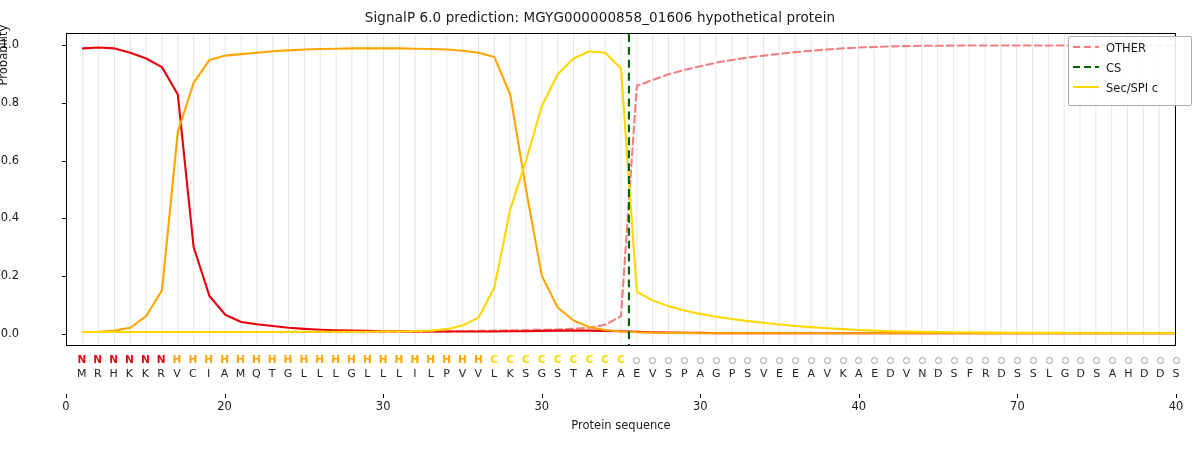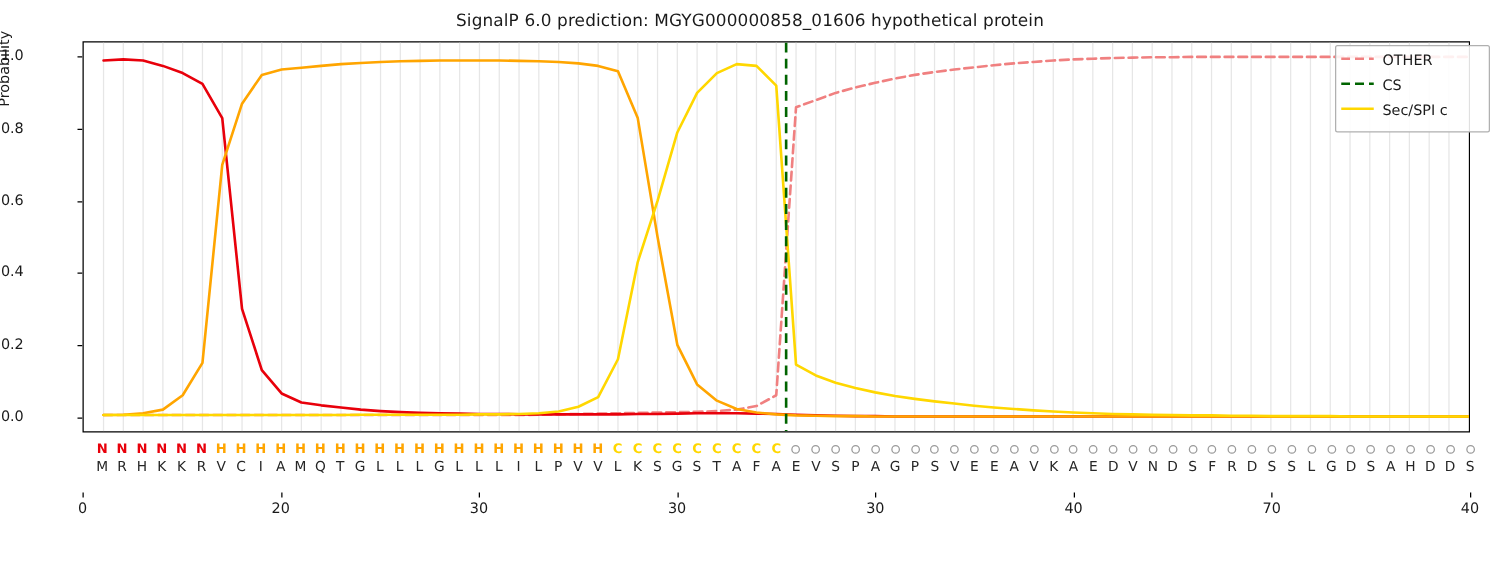--- a/index.html
+++ b/index.html
@@ -64,20 +64,21 @@
   .lg-label{font-size:11.5px;color:#1a1a1a;white-space:nowrap;}
 </style>
 </head>
 <body>
 
 <div id="root">
 
   <div id="chart-title">SignalP 6.0 prediction: MGYG000000858_01606 hypothetical protein</div>
 
   <div id="y-axis-label">Probability</div>
+  <div id="x-axis-label">Protein sequence</div>
 
   <div id="ytick-holder">
       <div class="ytick" style="top: 326.407px;">0.0</div>
       <div class="ytickmark" style="top: 334.407px;"></div>
       <div class="ytick" style="top: 268.444px;">0.2</div>
       <div class="ytickmark" style="top: 276.444px;"></div>
       <div class="ytick" style="top: 210.481px;">0.4</div>
       <div class="ytickmark" style="top: 218.481px;"></div>
       <div class="ytick" style="top: 152.519px;">0.6</div>
       <div class="ytickmark" style="top: 160.519px;"></div>

